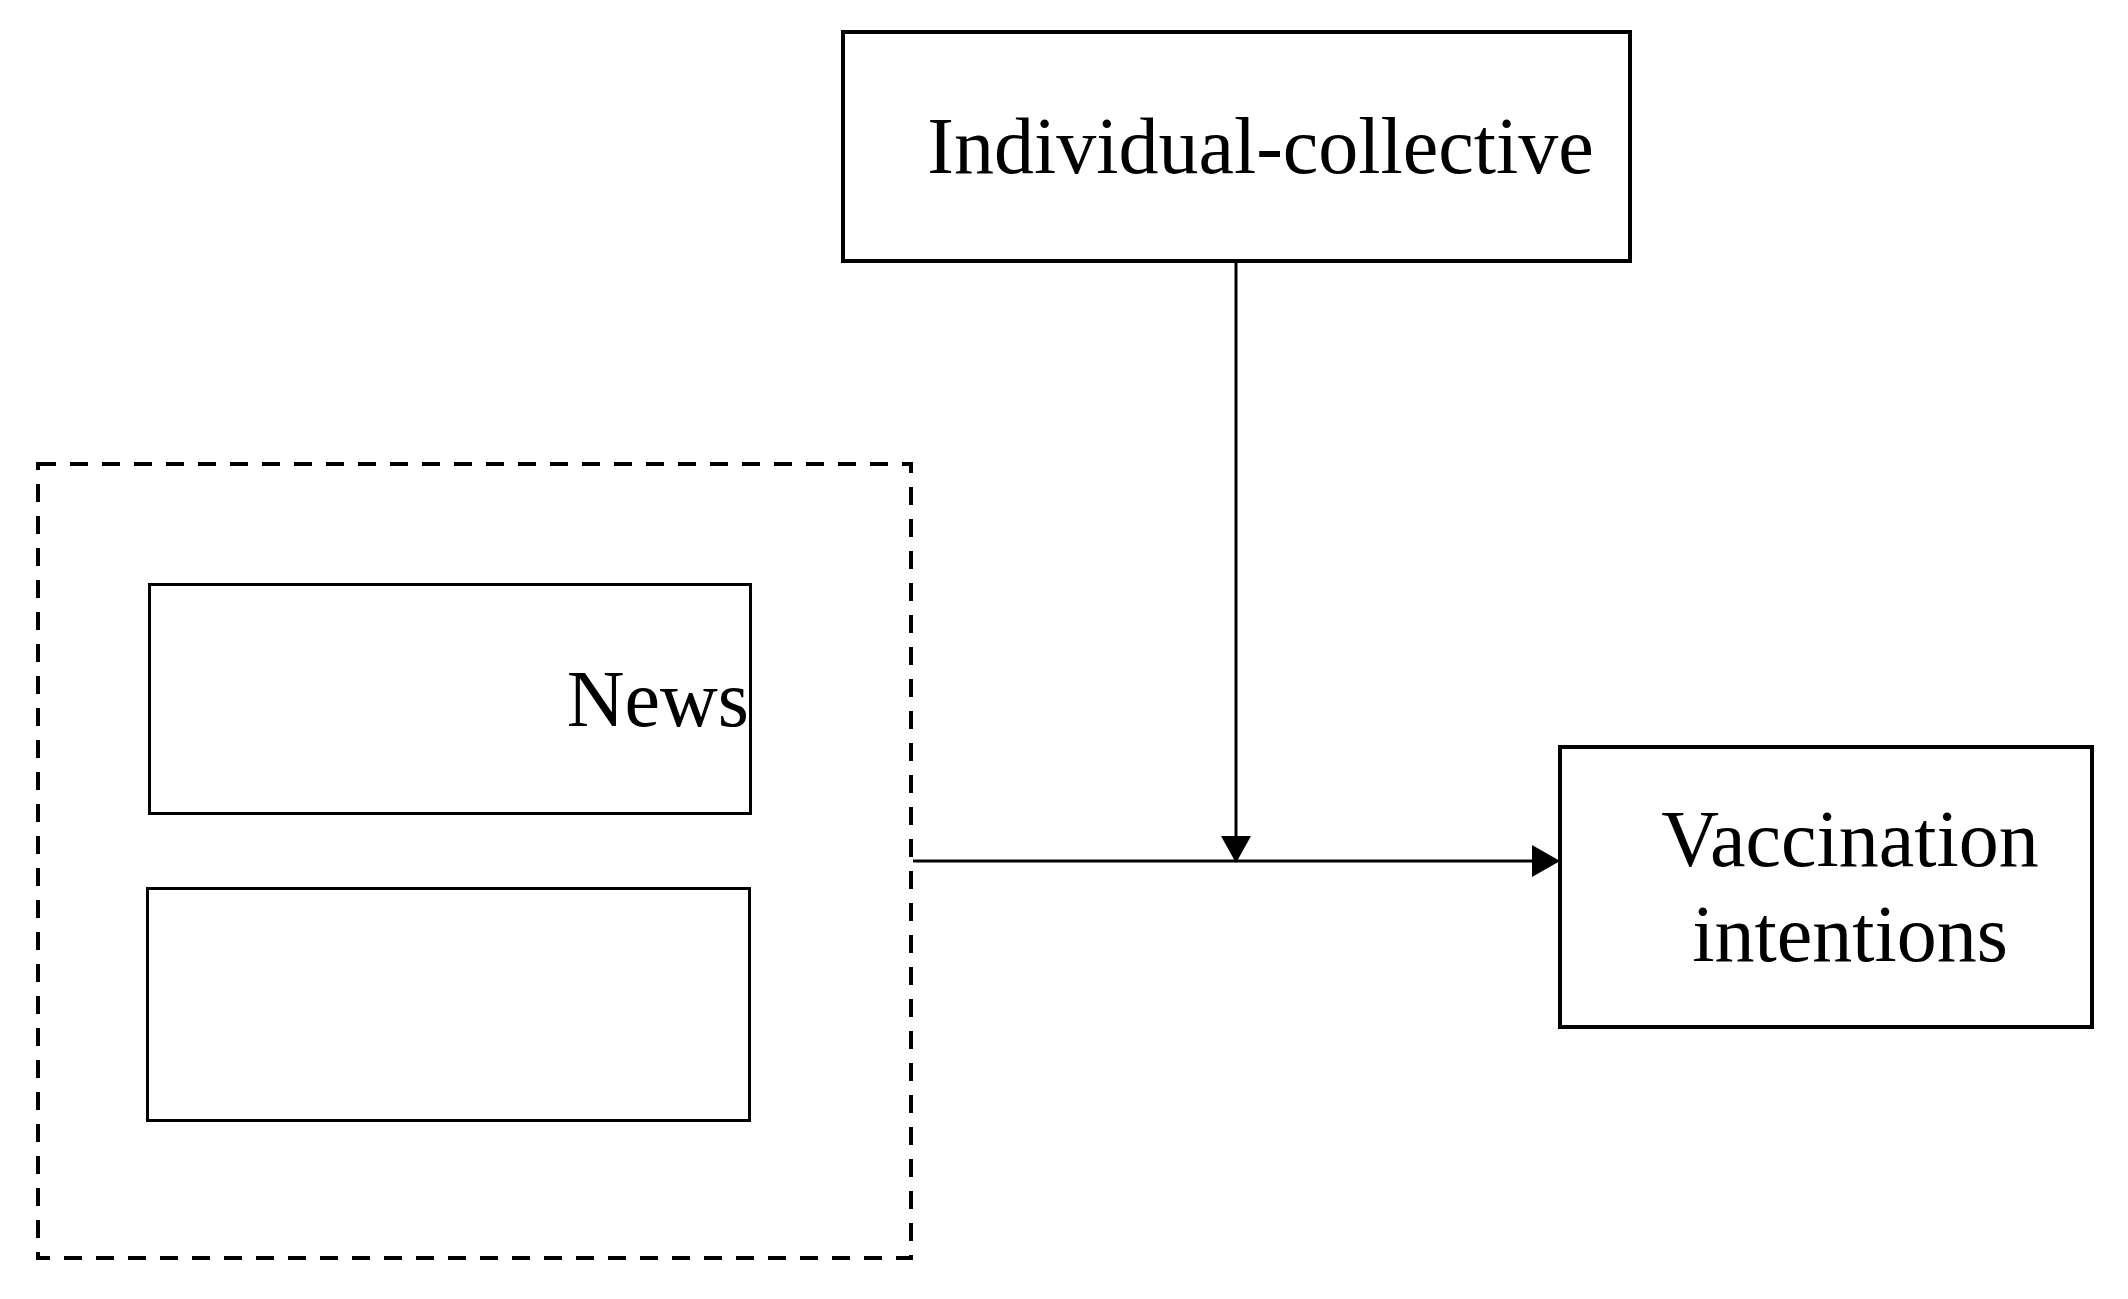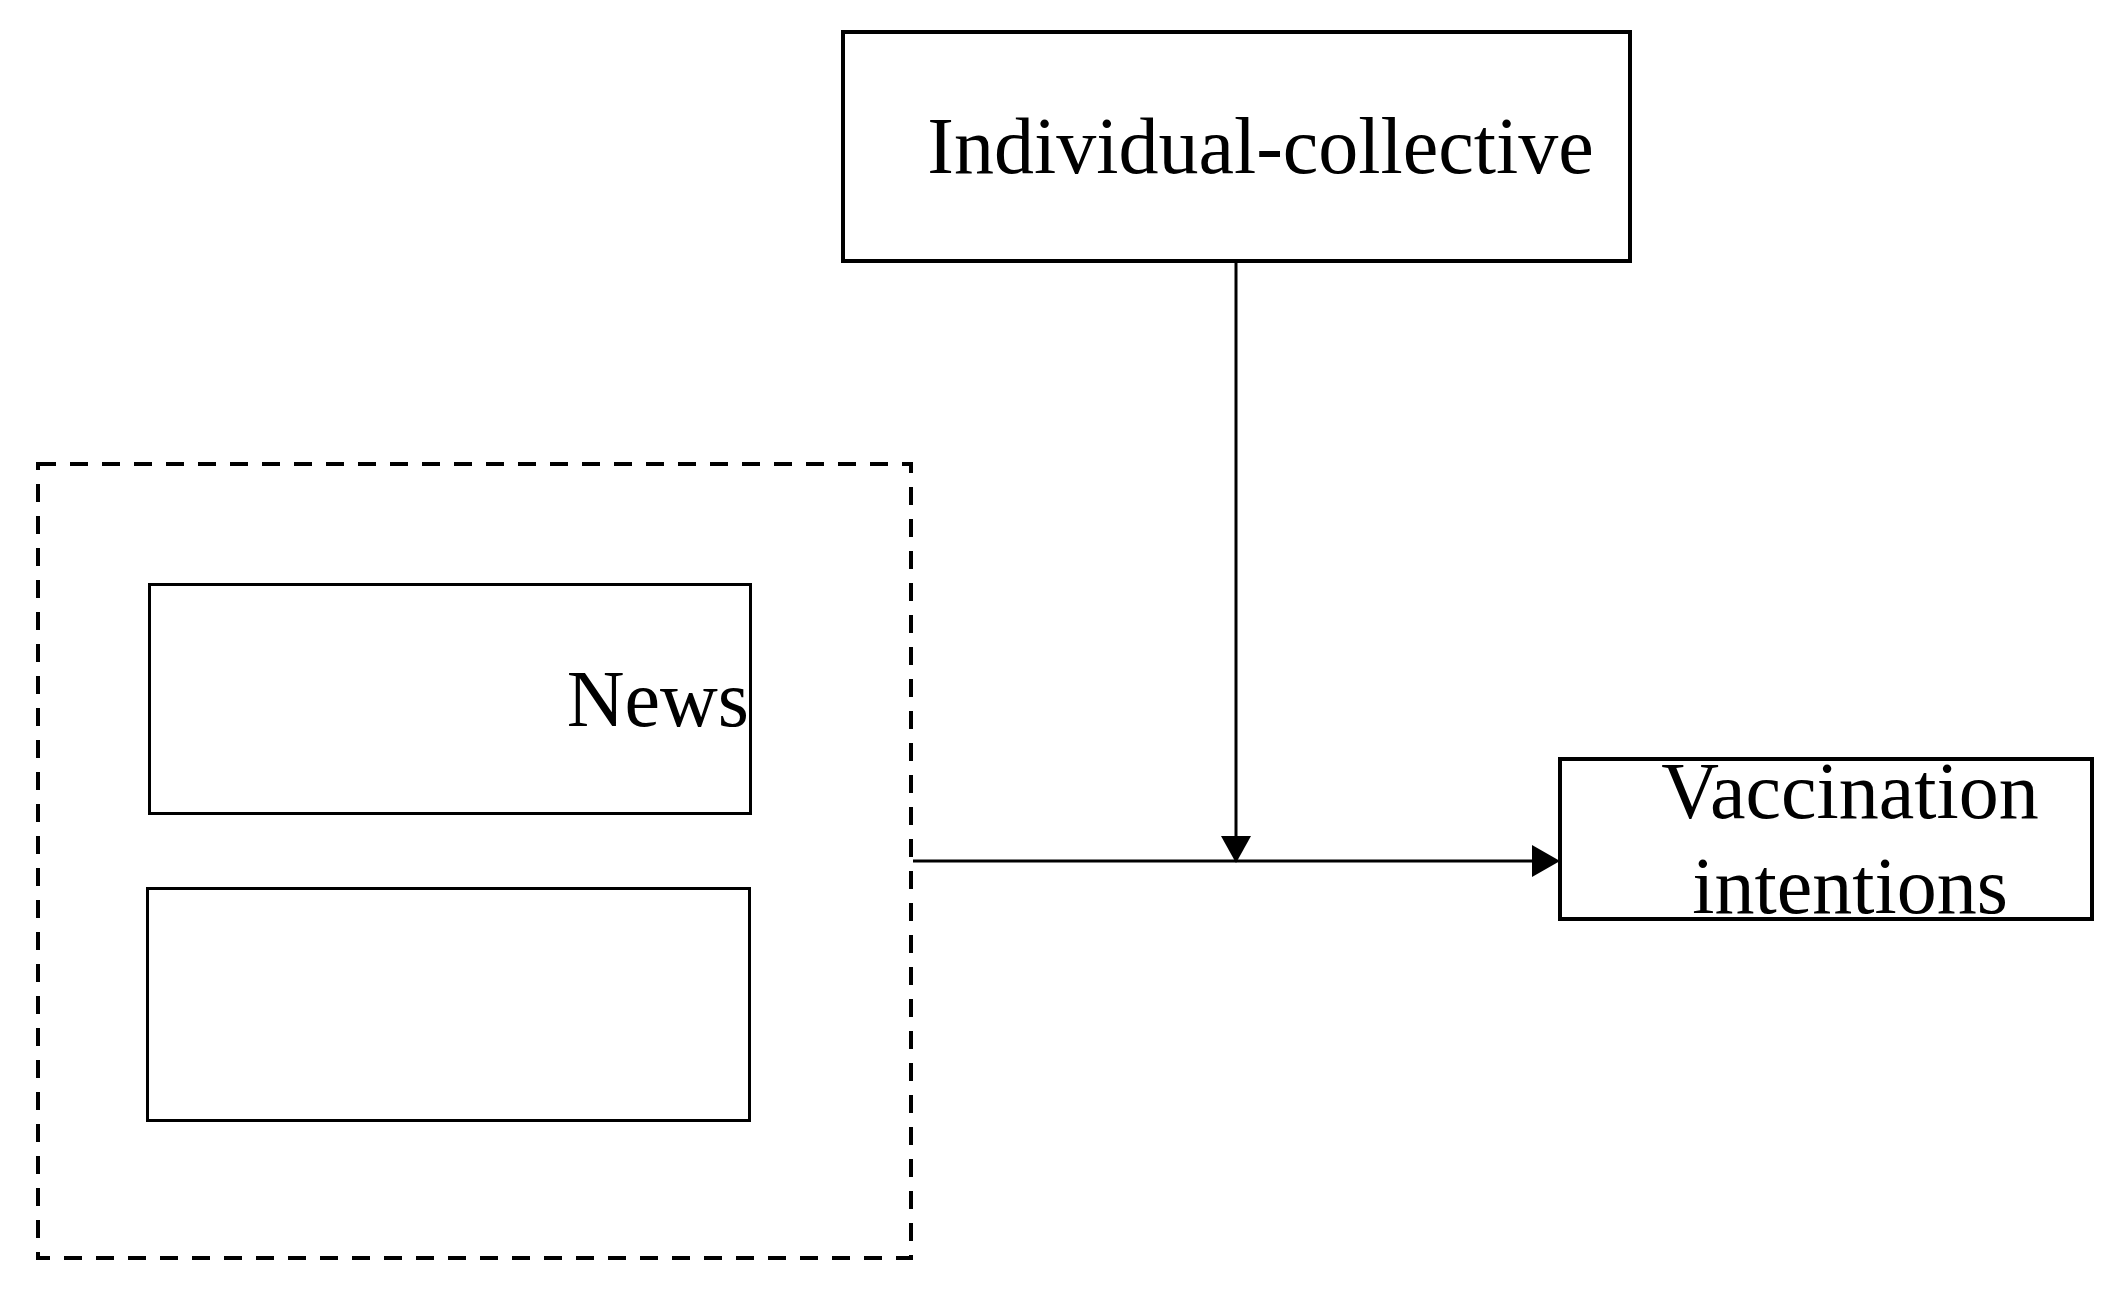--- a/index.html
+++ b/index.html
@@ -38,21 +38,21 @@
     white-space: nowrap;
     padding-left: 48px;
   }
   .node--inner {
     border-width: 3px;
     align-items: flex-end;
   }
   .node--moderator { left: 841px; top: 30px;  width: 791px; height: 233px; }
   .node--news      { left: 148px; top: 583px; width: 604px; height: 232px; }
   .node--argument  { left: 146px; top: 887px; width: 605px; height: 235px; }
-  .node--outcome   { left: 1558px; top: 745px; width: 536px; height: 164px; margin-top: 12px; }
+  .node--outcome   { left: 1558px; top: 745px; width: 536px; height: 284px; }
 </style>
 </head>
 <body>
 
 <div class="canvas">
 
   <svg class="connectors" viewBox="0 0 2128 1299" xmlns="http://www.w3.org/2000/svg">
 
     <rect x="38" y="464" width="873" height="794" fill="none" stroke="#000000" stroke-width="4" stroke-dasharray="18 14"></rect>
 

